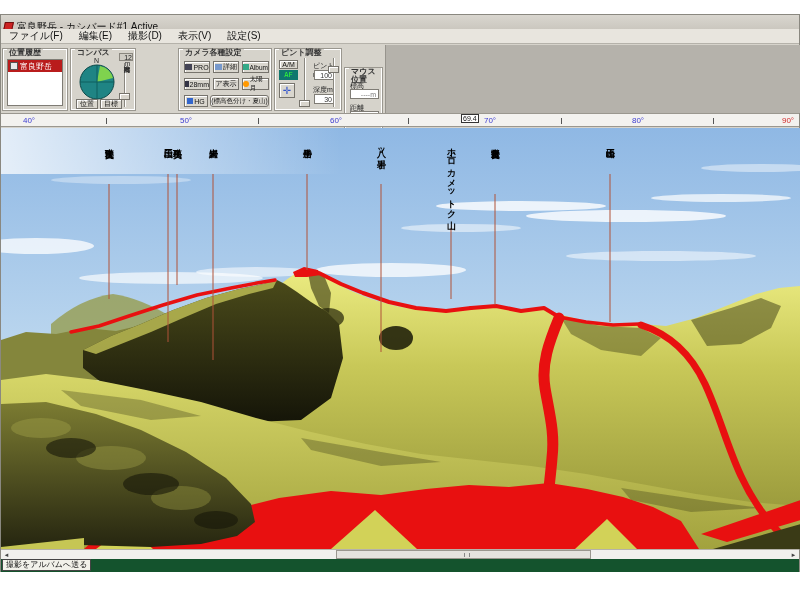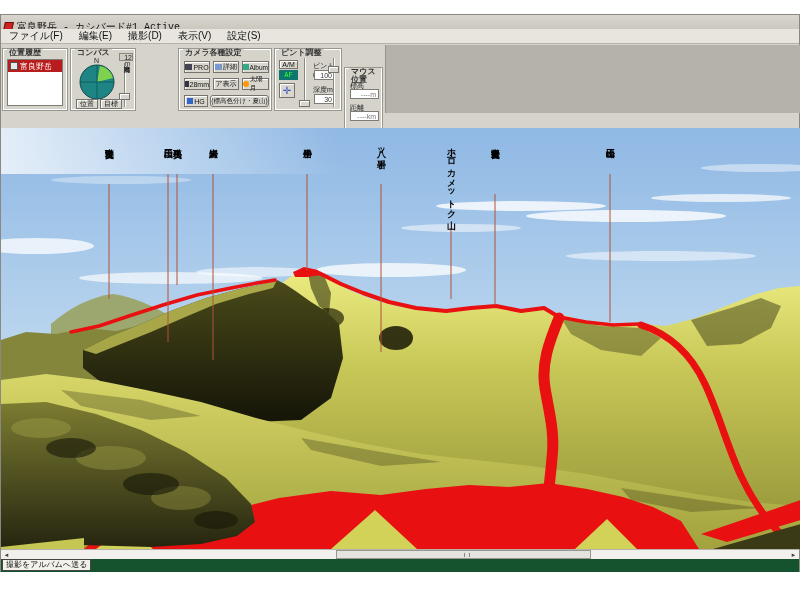--- a/index.html
+++ b/index.html
@@ -3,21 +3,21 @@
 <meta charset="utf-8">
 <style>
   * { margin:0; padding:0; box-sizing:border-box; }
   body { font-family:"Liberation Sans", sans-serif; background:#fff; }
   #app { position:relative; width:800px; height:599px; background:#fff; overflow:hidden; }
   #win { position:absolute; left:0; top:14px; width:800px; height:558px; border:1px solid #8a8880; background:#d6d3cb; }
 
   
   .titlebar { position:absolute; left:0; top:0; width:100%; height:24px;
     background:linear-gradient(#d9d6cf,#c2beb5); border-bottom:1px solid #a9a69e;
-    display:flex; align-items:center; font-size:10px; color:#111;font-family:Liberation Mono, monospace; }
+    display:flex; align-items:center; font-size:10px; color:#111; }
   .appicon { width:9px; height:9px; margin:0 4px 0 3px; background:#c22; border:1px solid #701010; transform:skewX(-12deg); }
 
   
   .menubar { position:absolute; left:0; top:14px; width:100%; height:15px; background:#e8e5de;
     border-bottom:1px solid #b5b2aa; display:flex; align-items:center; font-size:10px; color:#111; }
   .menubar span { padding:0 8px; }
 
   
   .toolbar { position:absolute; left:0; top:30px; width:100%; height:68px; background:#d6d3cb; }
   .toolbar-right { position:absolute; left:384px; top:0; width:416px; height:68px; background:#b5b2ab; border-left:1px solid #97948d; }
@@ -175,20 +175,34 @@
 
     <div class="panel" style="left:344px;width:37px;margin-top:19px;">
       <span class="pcap">マウス位置</span>
       <span class="slabel" style="left:4px;top:12px;">標高</span>
       <div class="field" style="left:4px;top:20px;width:29px;height:10px;color:#777;">----m</div>
       <span class="slabel" style="left:4px;top:34px;">距離</span>
       <div class="field" style="left:4px;top:42px;width:29px;height:10px;color:#777;">----km</div>
     </div>
   </div>
 
+  <div class="ruler">
+    <span class="deg" style="left:28px;">40°</span>
+    <span class="deg" style="left:185px;">50°</span>
+    <span class="deg" style="left:335px;">60°</span>
+    <span class="deg" style="left:489px;">70°</span>
+    <span class="deg" style="left:637px;">80°</span>
+    <span class="deg red" style="left:787px;">90°</span>
+    <span class="tick" style="left:105px;"></span>
+    <span class="tick" style="left:257px;"></span>
+    <span class="tick" style="left:407px;"></span>
+    <span class="tick" style="left:560px;"></span>
+    <span class="tick" style="left:712px;"></span>
+    <span class="azbox" style="left:460px;">69.4</span>
+  </div>
 
   <div class="view">
     <svg width="800" height="421" viewBox="0 0 800 421">
       <defs>
         <linearGradient id="gSky" x1="0" y1="0" x2="0" y2="1">
           <stop offset="0" stop-color="#8fb8e4"></stop>
               <stop offset="0.5" stop-color="#b9d5ee"></stop>
               <stop offset="1" stop-color="#d9e9f7"></stop>
         </linearGradient>
         <linearGradient id="gSheen" x1="0" y1="0" x2="1" y2="0">

